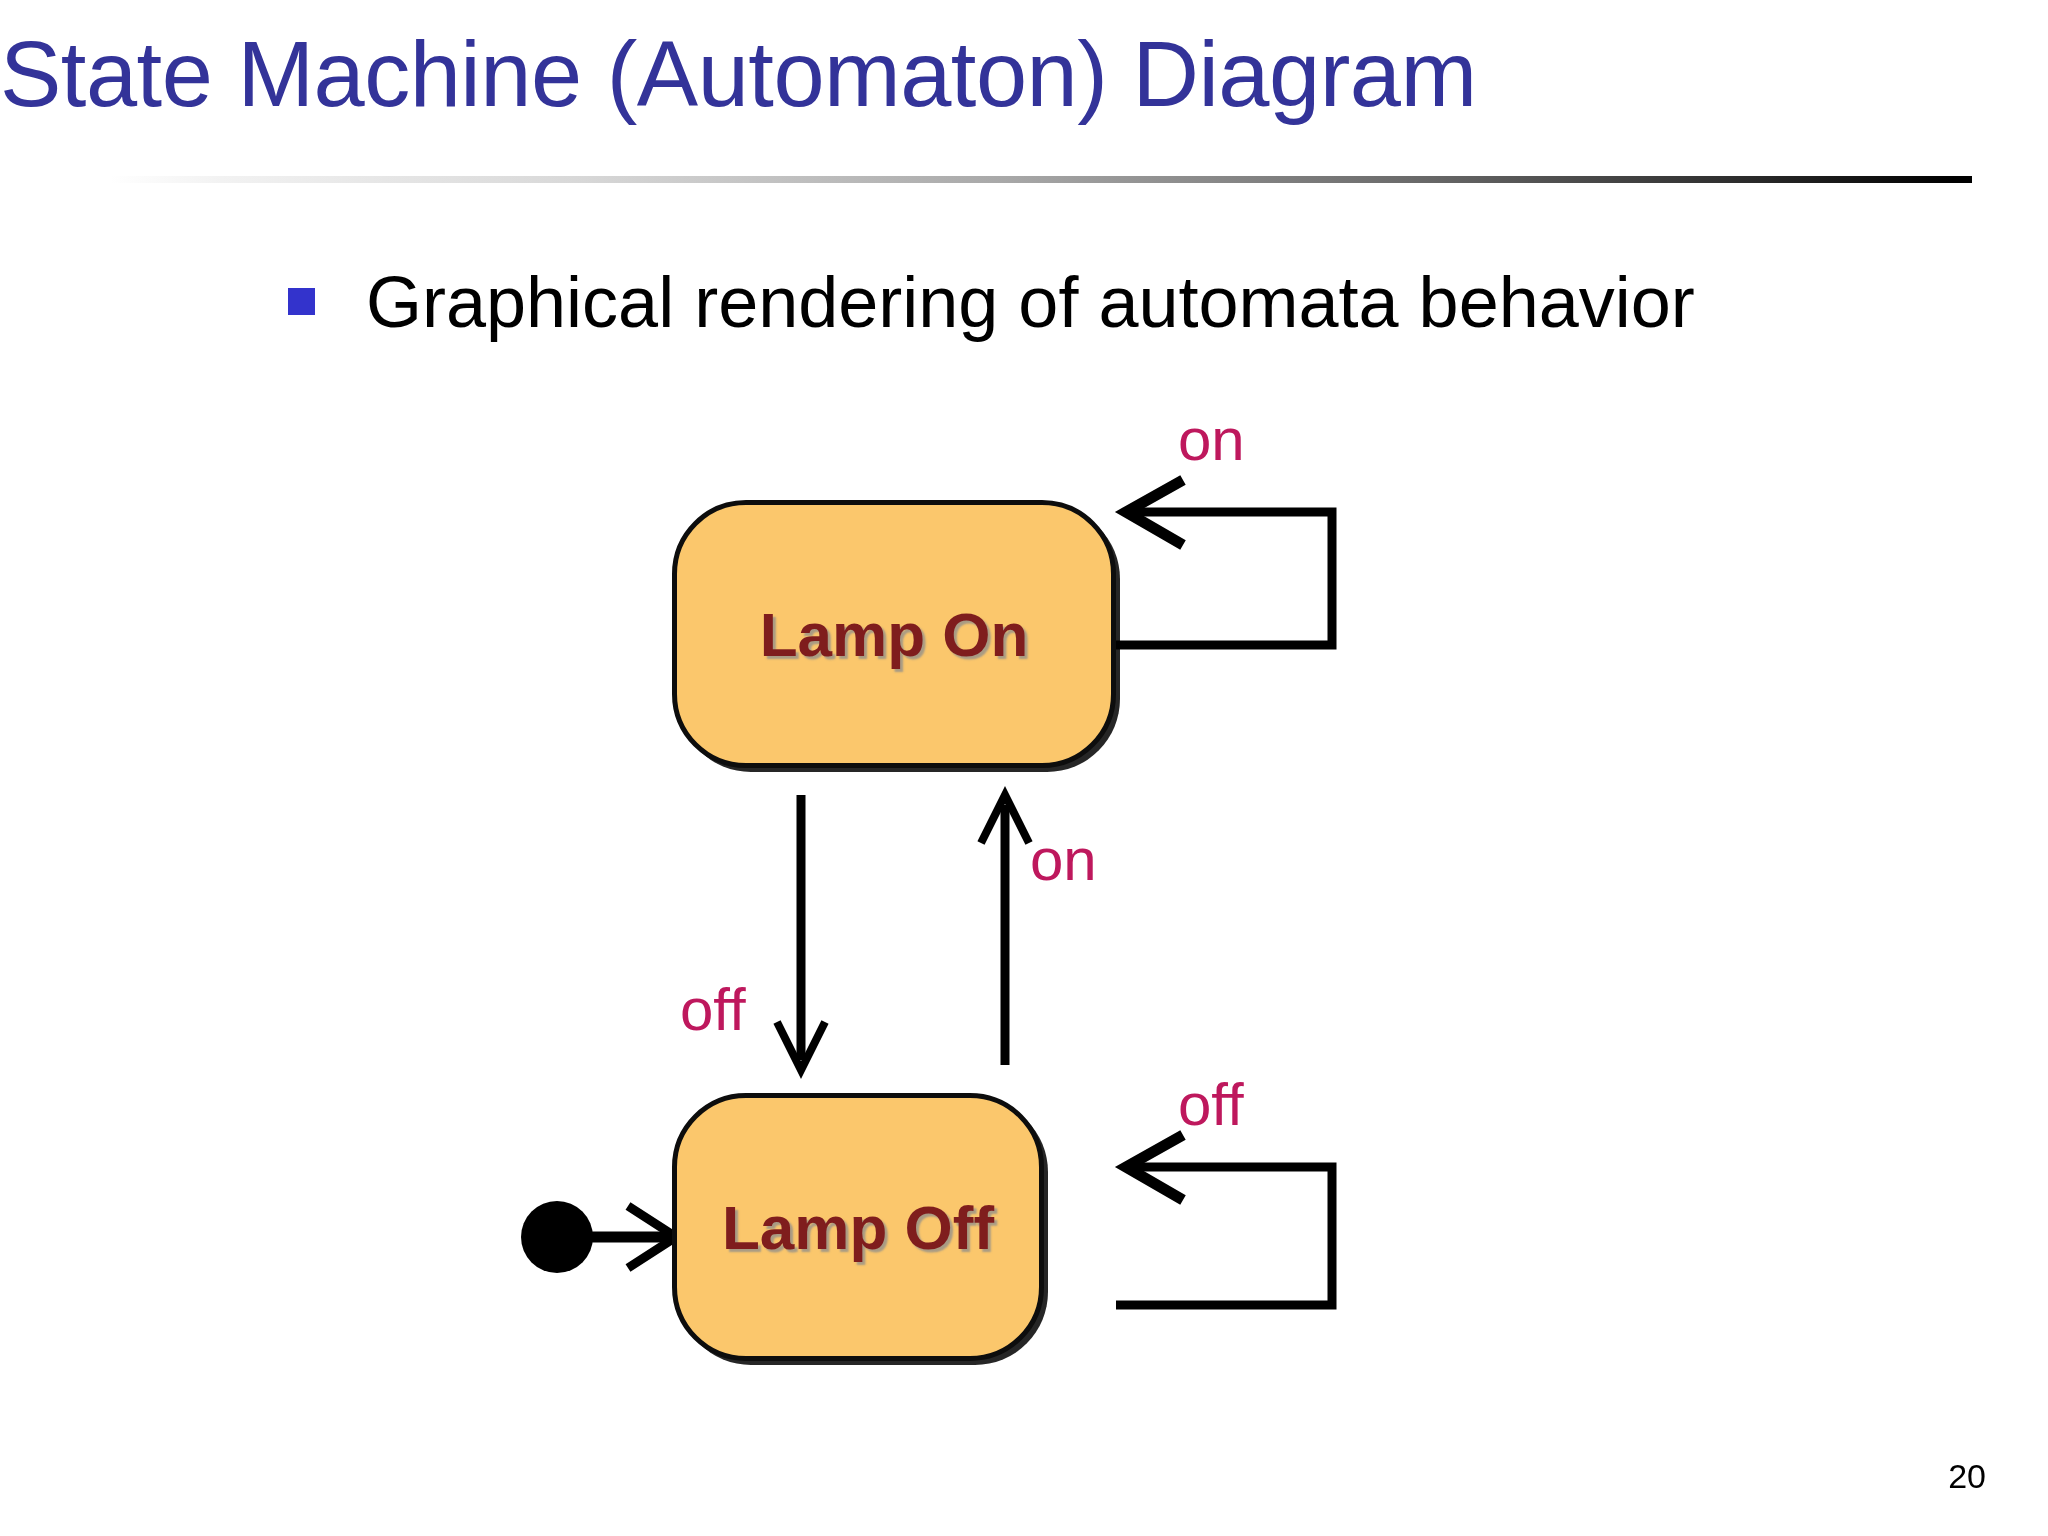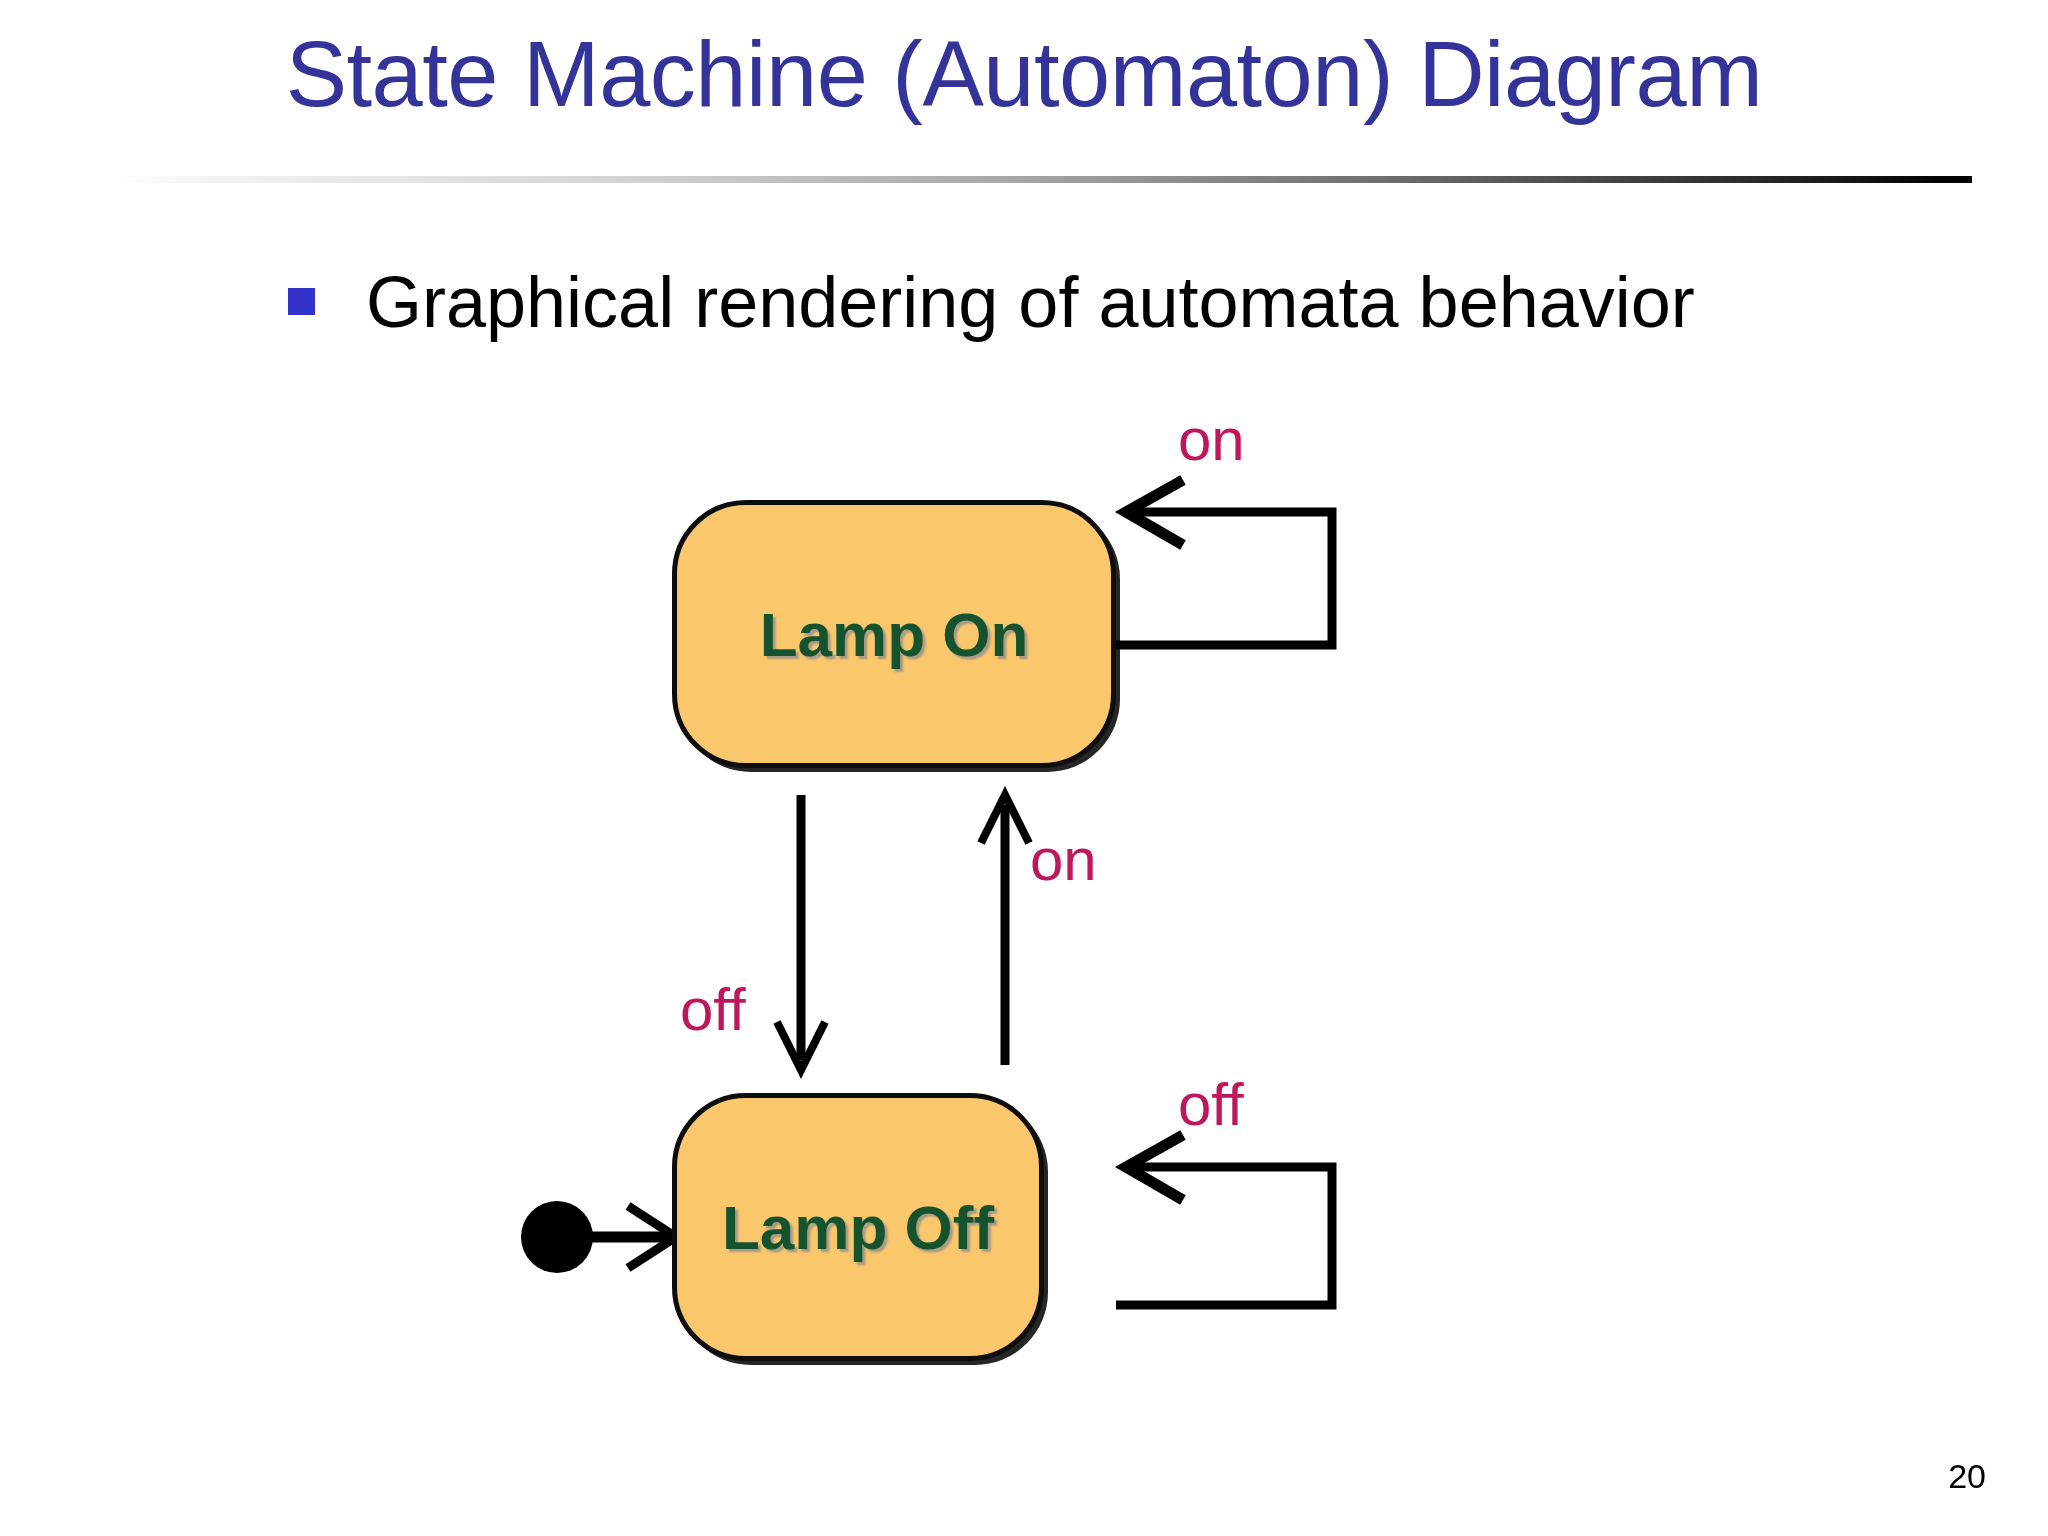--- a/index.html
+++ b/index.html
@@ -14,21 +14,21 @@
     overflow: hidden;
     font-family: "Liberation Sans", sans-serif;
   }
 
   
   #slide-title {
     position: absolute;
     left: 0;
     top: 20px;
     width: 2048px;
-    text-align: center;
+    text-align: left;
     font-family: "Liberation Sans", sans-serif;
     font-size: 92px;
     line-height: 108px;
     color: #333399;
     letter-spacing: -0.5px;
     white-space: nowrap;
   }
 
   
   #title-divider {
@@ -85,21 +85,21 @@
     box-shadow: 5px 5px 0 -1px rgba(0,0,0,0.85);
     box-sizing: border-box;
     display: flex;
     align-items: center;
     justify-content: center;
   }
   .state-label {
     font-family: "Liberation Sans", sans-serif;
     font-weight: bold;
     font-size: 62px;
-    color: #14532d;
+    color: #7f1d1d;
     text-shadow: 3px 3px 2px rgba(140,140,140,0.75);
     white-space: nowrap;
   }
   #state-lamp-on  { left: 672px;  top: 500px;  width: 444px; height: 268px; }
   #state-lamp-off { left: 672px;  top: 1093px; width: 372px; height: 268px; }
 
   
   .edge-label {
     position: absolute;
     font-family: "Liberation Sans", sans-serif;

